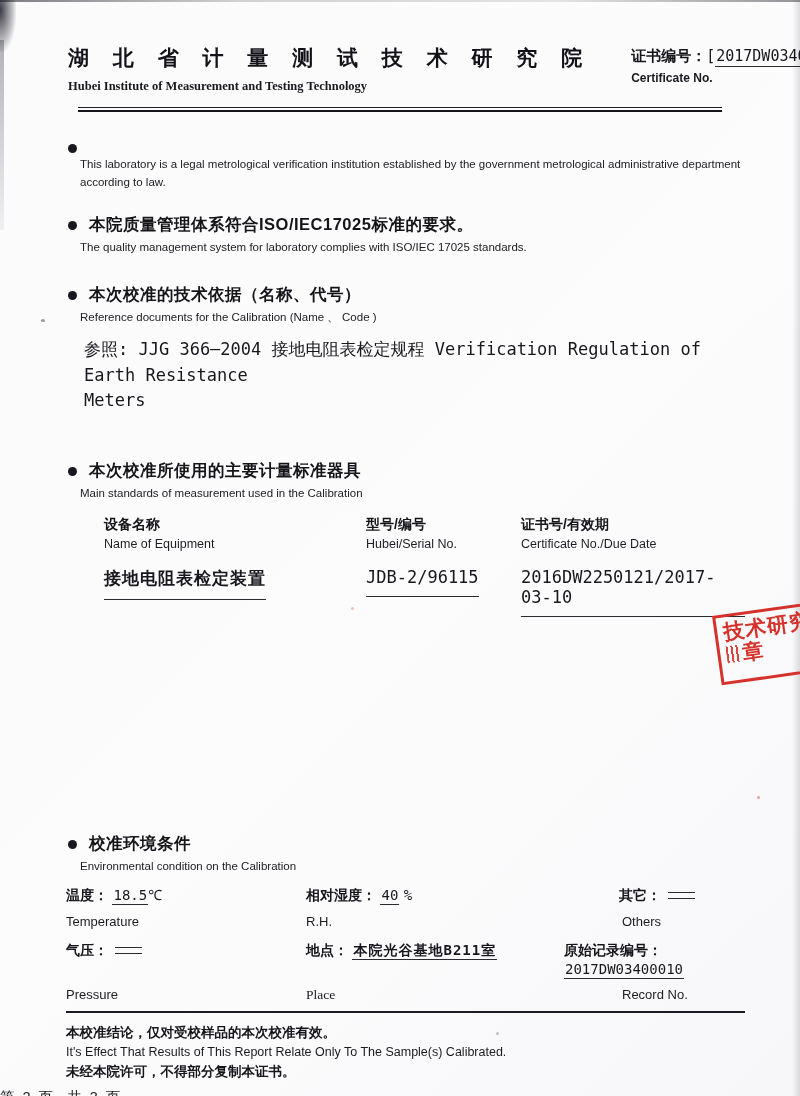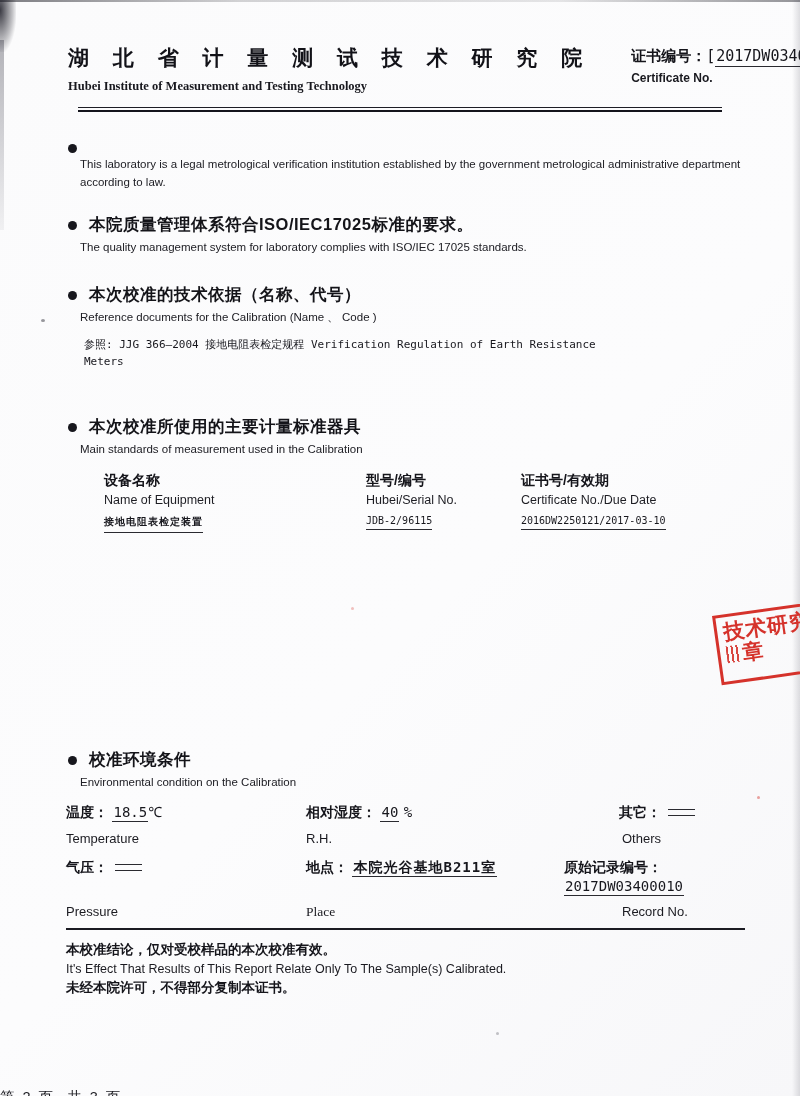--- a/index.html
+++ b/index.html
@@ -43,28 +43,28 @@
   .sec-head { display: flex; }
   .bullet { width: 9px; height: 9px; border-radius: 50%; background: #17171d; margin: 7px 12px 0 2px; flex: none; }
   .sec-cn { font-size: 16.5px; font-weight: 700; letter-spacing: .5px; color: #141419; }
   .sec-en { font-size: 11.5px; color: #202026; margin: 3px 0 0 14px; line-height: 1.55; }
   .sec-body-en { max-width: 668px; }
   .mt-legal { margin-top: 25px; }
   .mt-quality { margin-top: 22px; }
   .mt-reference { margin-top: 28px; }
   .mt-standards { margin-top: 46px; }
   .mt-environment { margin-top: 216px; }
-  .ref-detail { margin: 10px 0 0 18px; font-family: "DejaVu Sans Mono", monospace; font-size: 11px; color: #17171d; line-height: 1.5; max-width: 640px; }
+  .ref-detail { margin: 10px 0 0 18px; font-family: "DejaVu Sans Mono", monospace; font-size: 17px; color: #17171d; line-height: 1.5; max-width: 640px; }
 
   
   .std-table { display: flex; margin: 13px 0 0 38px; }
   .std-col1 { width: 262px; } .std-col2 { width: 155px; } .std-col3 { flex: 1; }
   .std-h-cn { font-size: 14px; font-weight: 700; color: #15151b; }
   .std-h-en { font-size: 12.5px; margin-top: 3px; color: #1d1d23; }
-  .std-val { margin-top: 8px; font-family: "DejaVu Sans Mono", monospace; font-size: 10px; display: inline-block; border-bottom: 1.3px solid #2a2a30; padding-bottom: 3px; color: #17171d; }
+  .std-val { margin-top: 16px; font-family: "DejaVu Sans Mono", monospace; font-size: 17px; display: inline-block; border-bottom: 1.3px solid #2a2a30; padding-bottom: 9px; color: #17171d; }
   .std-val-cjk { font-family: "Liberation Sans", sans-serif; font-weight: 600; letter-spacing: 1px; }
 
   
   .stamp { position: absolute; left: 712px; top: 616px; width: 118px; height: 70px;
     border: 3.5px solid #d5322b; transform: rotate(-8deg); transform-origin: left top;
     color: #d5322b; padding: 3px 0 0 6px; line-height: 1.1; background: rgba(255,255,255,.0); }
   .stamp-line1 { font-size: 21px; font-weight: 700; letter-spacing: 1px; white-space: nowrap; }
   .stamp-line2 { font-size: 21px; font-weight: 700; display: flex; align-items: center; }
   .stamp-partial { display: inline-block; width: 13px; height: 17px; margin-right: 3px;
     background: repeating-linear-gradient(90deg, #d5322b 0 2px, transparent 2px 5px);

